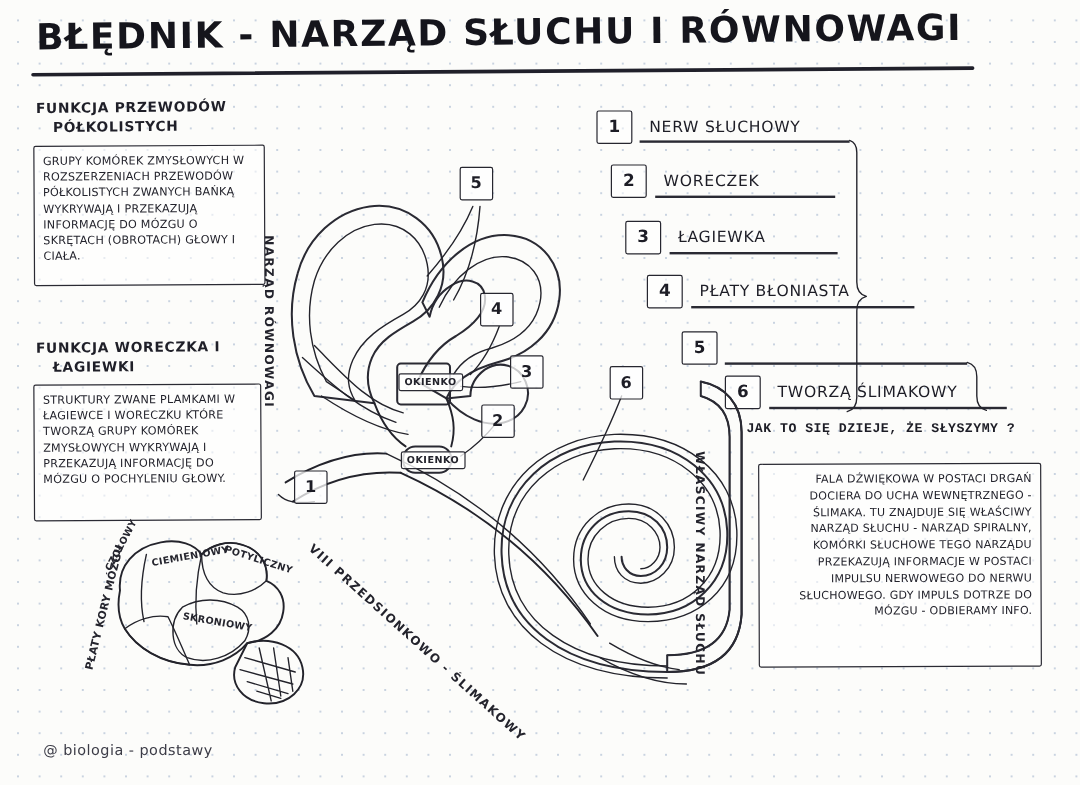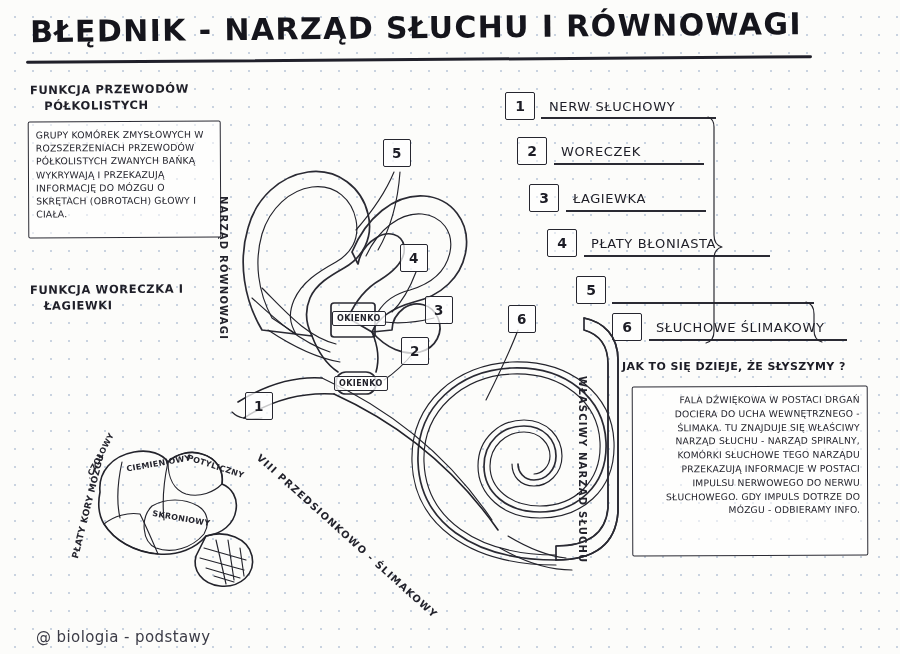--- a/index.html
+++ b/index.html
@@ -10,21 +10,20 @@
     overflow:hidden;
     position:relative;
   }
   
   #page{
     position:absolute;inset:0;
     background-color:#fcfcfa;
     background-image:radial-gradient(circle, #c9d3e0 1.05px, transparent 1.15px);
     background-size:18px 18px;
     background-position:6px 8px;
-    padding-left:8px;
   }
   .paper-edge{
     position:absolute;left:10px;top:8px;right:10px;bottom:8px;
     border:0;
   }
   
   .hw{
     font-family:"DejaVu Sans", sans-serif;
     color:#1f1f28;
     letter-spacing:0.4px;
@@ -81,21 +80,21 @@
   .small-label{
     position:absolute;font-size:8px;font-weight:bold;letter-spacing:.4px;color:#23232c;
     border:1.4px solid #2a2a33;border-radius:2px;padding:2px 4px;background:rgba(255,255,255,.8);
     white-space:nowrap;
   }
   .q-line{
     position:absolute;font-size:11px;font-weight:bold;letter-spacing:.4px;color:#1d1d26;
     white-space:nowrap;
   }
   .credit{
-    position:absolute;left:36px;bottom:8px;font-size:15px;color:#3b3b46;letter-spacing:.4px;text-align:right;
+    position:absolute;left:36px;bottom:22px;font-size:12px;color:#3b3b46;letter-spacing:.4px;text-align:right;
   }
   .brain-word{
     position:absolute;font-size:8px;font-weight:bold;letter-spacing:.3px;color:#25252e;
     white-space:nowrap;
   }
   svg{position:absolute;left:0;top:0;}
   .ink{fill:none;stroke:#23232b;stroke-width:1.6;stroke-linecap:round;stroke-linejoin:round;}
   .ink-thin{fill:none;stroke:#23232b;stroke-width:1.15;stroke-linecap:round;stroke-linejoin:round;}
   .duct{fill:none;stroke:#2a2a33;stroke-width:1.7;stroke-linecap:round;stroke-linejoin:round;}
 </style>
@@ -113,20 +112,23 @@
     <div style="margin-left:14px">PÓŁKOLISTYCH</div>
   </div>
   <div class="note-box hw" style="left:28px;top:121px;width:193px;height:117px;transform:rotate(-0.3deg);">
     <div class="boxtext">GRUPY KOMÓREK ZMYSŁOWYCH W ROZSZERZENIACH PRZEWODÓW PÓŁKOLISTYCH ZWANYCH BAŃKĄ WYKRYWAJĄ I PRZEKAZUJĄ INFORMACJĘ DO MÓZGU O SKRĘTACH (OBROTACH) GŁOWY I CIAŁA.</div>
   </div>
 
   <div class="hsub hw" style="position:absolute;left:30px;top:282px;width:220px;transform:rotate(-0.5deg);">
     <div>FUNKCJA WORECZKA I</div>
     <div style="margin-left:14px">ŁAGIEWKI</div>
   </div>
+  <div class="note-box hw" style="left:28px;top:320px;width:190px;height:114px;transform:rotate(-0.3deg);">
+    <div class="boxtext">STRUKTURY ZWANE PLAMKAMI W ŁAGIEWCE I WORECZKU KTÓRE TWORZĄ GRUPY KOMÓREK ZMYSŁOWYCH WYKRYWAJĄ I PRZEKAZUJĄ INFORMACJĘ DO MÓZGU O POCHYLENIU GŁOWY.</div>
+  </div>
 
   <div class="legend">
 
     <div class="legend-row" style="left:497px;top:92px;">
       <div class="num-box">1</div>
       <div class="legend-label">NERW SŁUCHOWY</div>
     </div>
     <div class="legend-line" style="left:533px;top:117px;width:175px;"></div>
 
     <div class="legend-row" style="left:509px;top:137px;">
@@ -147,31 +149,31 @@
     </div>
     <div class="legend-line" style="left:576px;top:255px;width:186px;"></div>
 
     <div class="legend-row" style="left:568px;top:276px;">
       <div class="num-box">5</div>
     </div>
     <div class="legend-line" style="left:604px;top:302px;width:202px;"></div>
 
     <div class="legend-row" style="left:604px;top:313px;">
       <div class="num-box">6</div>
-      <div class="legend-label">SŁUCHOWE ŚLIMAKOWY</div>
+      <div class="legend-label">TWORZĄ ŚLIMAKOWY</div>
     </div>
     <div class="legend-line" style="left:641px;top:339px;width:198px;"></div>
   </div>
 
   <svg width="900" height="654" viewBox="0 0 900 654">
     <path class="ink-thin" d="M708 117 q6 2 6 10 l0 108 q0 10 8 12 q-8 2 -8 12 l0 72 q0 10 -8 12"></path>
     <path class="ink-thin" d="M806 302 q8 2 8 12 l0 16 q0 10 8 12"></path>
   </svg>
 
-  <div class="q-line hw" style="left:622px;top:360px;">JAK TO SIĘ DZIEJE, ŻE SŁYSZYMY ?</div>
+  <div class="q-line hw" style="left:622px;top:352px;font-family:Liberation Mono, monospace;">JAK TO SIĘ DZIEJE, ŻE SŁYSZYMY ?</div>
   <div class="note-box hw" style="left:632px;top:386px;width:236px;height:170px;transform:rotate(-0.2deg);text-align:right;">
     <div class="boxtext" style="font-size:9.2px;line-height:1.5;">FALA DŹWIĘKOWA W POSTACI DRGAŃ DOCIERA DO UCHA WEWNĘTRZNEGO - ŚLIMAKA. TU ZNAJDUJE SIĘ WŁAŚCIWY NARZĄD SŁUCHU - NARZĄD SPIRALNY, KOMÓRKI SŁUCHOWE TEGO NARZĄDU PRZEKAZUJĄ INFORMACJE W POSTACI IMPULSU NERWOWEGO DO NERWU SŁUCHOWEGO. GDY IMPULS DOTRZE DO MÓZGU - ODBIERAMY INFO.</div>
   </div>
 
   <svg width="900" height="654" viewBox="0 0 900 654">
 
     <g>
 
       <path class="duct" fill="#bfe2f4" d="M262 330
            C244 300 238 262 248 228

